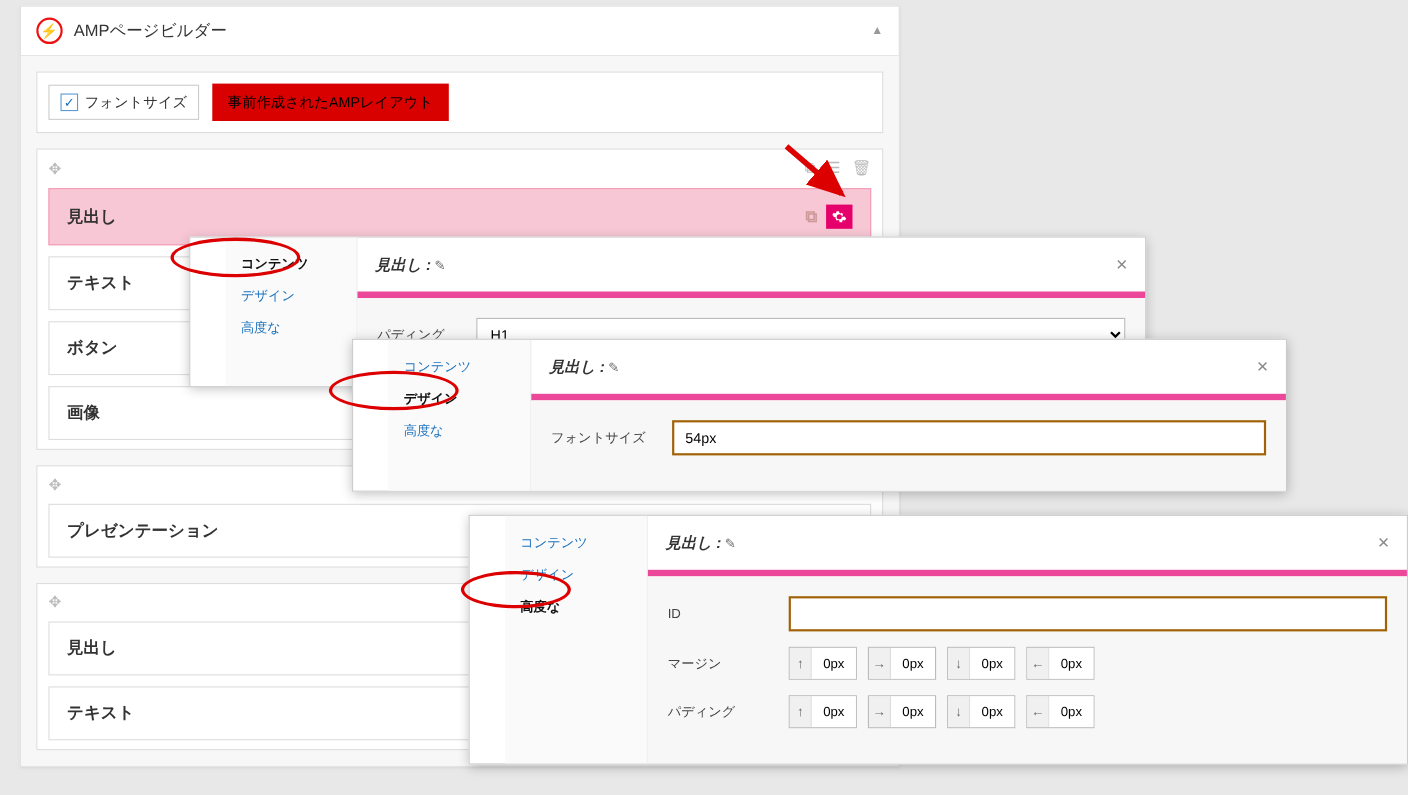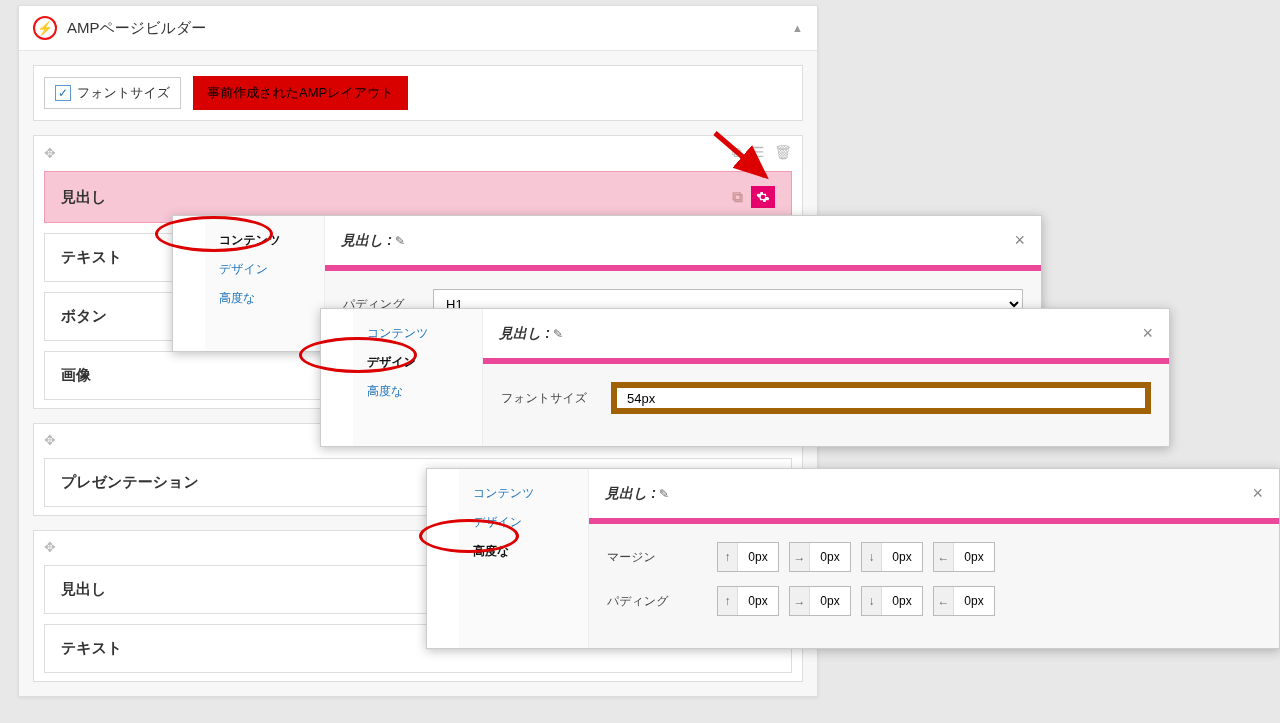--- a/index.html
+++ b/index.html
@@ -36,21 +36,21 @@
   .dnav a { display:block; padding:6px 14px; font-size:12px; color:#1e73be; text-decoration:none; cursor:pointer; }
   .dnav a.active { font-weight:700; color:#111; }
   .dbody { flex:1; }
   .dhead { display:flex; align-items:center; padding:14px 16px; border-bottom:6px solid #ec4899; }
   .dtitle { font-weight:700; font-style:italic; font-size:14px; }
   .pencil { color:#666; font-size:12px; margin-left:3px; }
   .close { margin-left:auto; font-size:18px; color:#888; cursor:pointer; }
   .dfields { padding: 14px 16px; background:#f7f7f7; }
   .frow { display:flex; align-items:center; margin-bottom:14px; }
   .flabel { width:110px; font-size:12px; color:#444; }
-  .ftext { flex:1; height:32px; border:6px solid #a16207; padding:0 10px; font-size:13px; background:#fff; }
+  .ftext { flex:1; height:32px; border:2px solid #a16207; padding:0 10px; font-size:13px; background:#fff; }
   .fsel { flex:1; height:30px; border:1px solid #bbb; background:#fff; padding:0 8px; font-size:13px; }
   .spacing { display:flex; gap:10px; }
   .spbox { display:flex; align-items:center; border:1px solid #bbb; background:#fff; }
   .spbox .arr { width:20px; height:28px; display:flex; align-items:center; justify-content:center; color:#666; border-right:1px solid #ddd; font-size:12px; background:#f0f0f0; }
   .spbox input { width:40px; height:28px; border:none; text-align:center; font-size:12px; }
 
   
   .d1 { left:172px; top:215px; width:870px; }
   .d1 .dnav { width:120px; }
   .d1 .dfields { padding:18px; }
@@ -188,20 +188,24 @@
     <span class="redcircle" style="left:-8px; top:50px; width:100px; height:34px;"></span>
   </div>
   <div class="dbody">
     <div class="dhead">
       <span class="dtitle">見出し :</span>
       <span class="pencil">✎</span>
       <span class="close">×</span>
     </div>
     <div class="dfields">
       <div class="frow">
+        <span class="flabel">ID</span>
+        <input class="ftext" value="" style="">
+      </div>
+      <div class="frow">
         <span class="flabel">マージン</span>
         <div class="spacing">
           <span class="spbox">
               <span class="arr">↑</span>
               <input value="0px" style="">
             </span>
           <span class="spbox">
               <span class="arr">→</span>
               <input value="0px" style="">
             </span>

